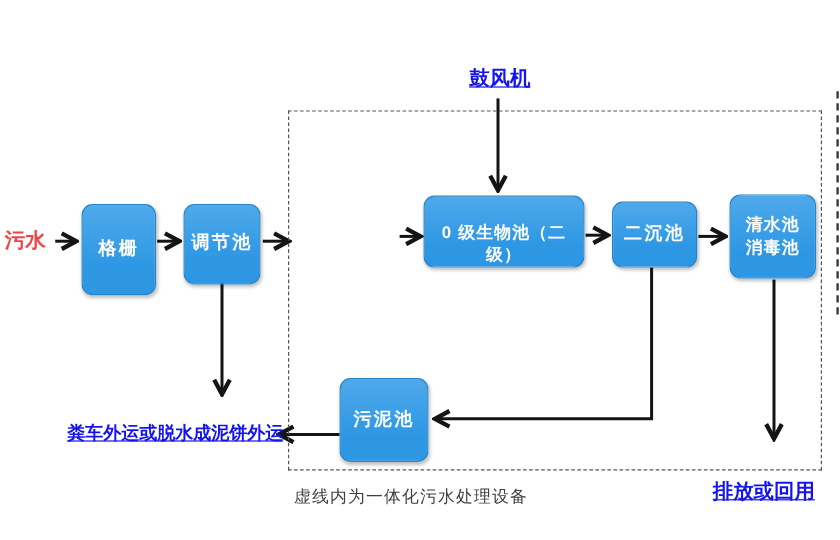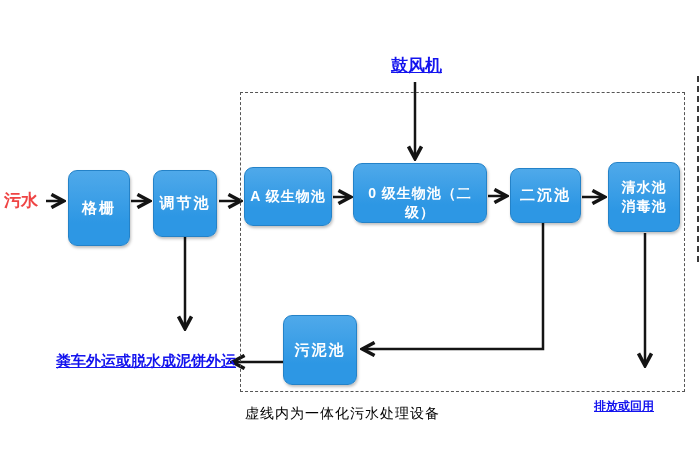--- a/index.html
+++ b/index.html
@@ -23,21 +23,21 @@
     position:absolute;left:240px;top:92px;width:445px;height:300px;
     border:1px dashed #555;box-sizing:border-box;
   }
   .edge-artifact{
     position:absolute;left:697px;top:76px;width:0;height:186px;
     border-left:2px dashed #3a3a3a;
   }
   .lbl{position:absolute;white-space:nowrap;}
   .lbl-black-bold{color:#ef4444;font-weight:bold;font-size:17px;}
   .lbl-blue{color:var(--blue-text,#1414ee);font-weight:bold;text-decoration:underline;}
-  .lbl-caption{color:#000000;font-size:14px;letter-spacing:1px;}
+  .lbl-caption{color:#404040;font-size:14px;letter-spacing:1px;}
 </style>
 </head>
 <body>
 
 <div id="stage" style="--box-fill: #2d97e4; --box-top: #4fa9ea; --box-border: #2482c8; --blue-text: #1414ee;">
 
   <svg id="wires" width="700" height="450" viewBox="0 0 700 450">
     <defs>
       <marker id="arrow" viewBox="0 0 10 10" refX="7.5" refY="5" markerWidth="6.5" markerHeight="6.5" orient="auto-start-reverse">
         <path d="M1,1 L8.5,5 L1,9" fill="none" stroke="#141414" stroke-width="2.2"></path>
@@ -57,34 +57,31 @@
       <line x1="645" y1="233" x2="645" y2="364" marker-end="url(#arrow)"></line>
     </g>
   </svg>
 
   <div class="dashed-box"></div>
   <div class="edge-artifact"></div>
 
   <div class="lbl lbl-black-bold" style="left:4px;top:189px;">污水</div>
   <div class="lbl lbl-blue" style="left:391px;top:54px;font-size:17px;">鼓风机</div>
   <div class="lbl lbl-blue" style="left:56px;top:352px;font-size:15px;">粪车外运或脱水成泥饼外运</div>
-  <div class="lbl lbl-blue" style="left:594px;top:398px;font-size:12px;">排放或回用</div>
+  <div class="lbl lbl-blue" style="left:594px;top:398px;font-size:17px;">排放或回用</div>
   <div class="lbl lbl-caption" style="left:245px;top:405px;">虚线内为一体化污水处理设备</div>
 
   <div class="node" style="left:68px;top:170px;width:62px;height:76px;">
     <span>格栅</span>
   </div>
 
   <div class="node" style="left:153px;top:170px;width:64px;height:67px;">
     <span>调节池</span>
   </div>
 
-  <div class="node small-text" style="left:244px;top:167px;width:88px;height:59px;">
-    <span>A 级生物池</span>
-  </div>
 
   <div class="node small-text" style="left:353px;top:163px;width:134px;height:60px;justify-content:flex-end;">
     <span>0 级生物池（二级）</span>
   </div>
 
   <div class="node" style="left:510px;top:168px;width:71px;height:55px;">
     <span>二沉池</span>
   </div>
 
   <div class="node" style="left:283px;top:315px;width:74px;height:70px;">

